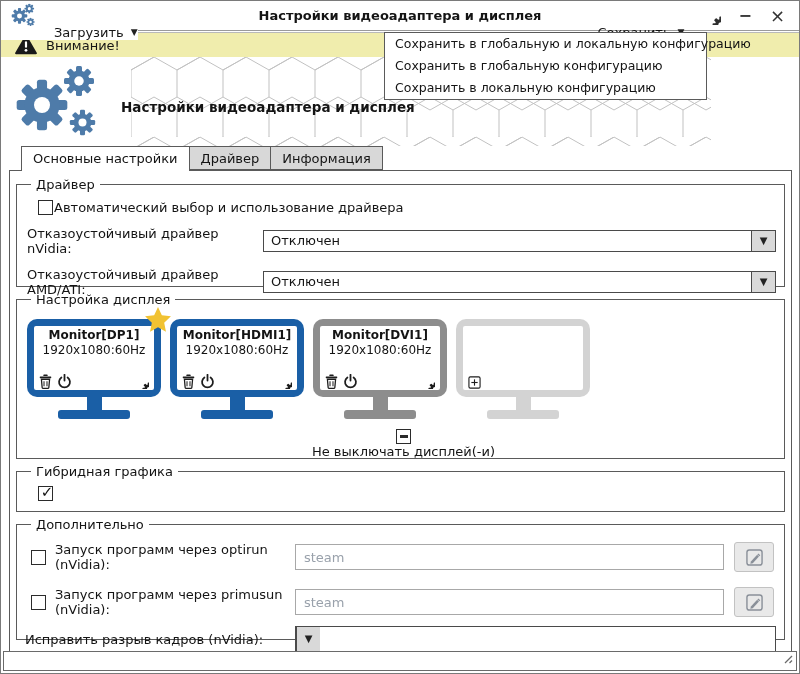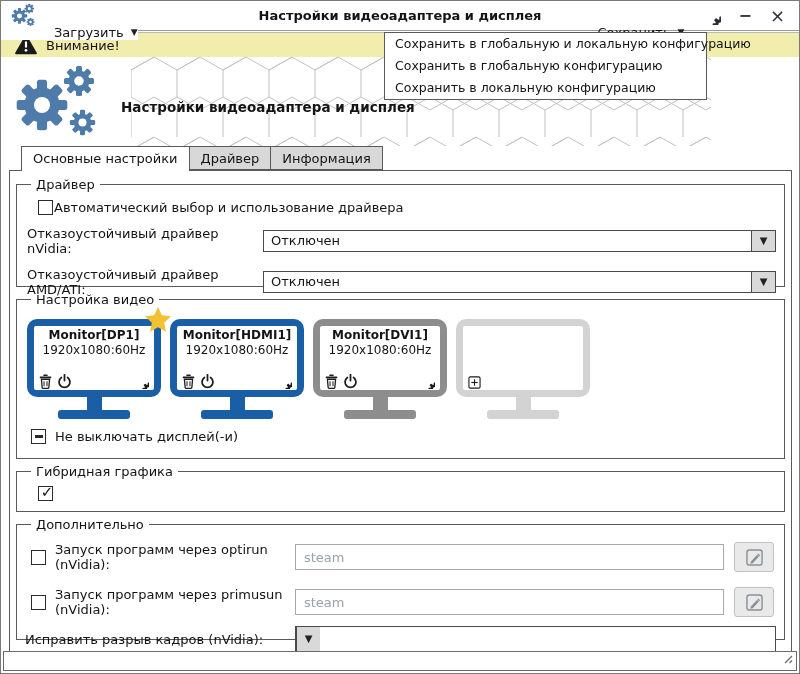--- a/index.html
+++ b/index.html
@@ -83,21 +83,21 @@
   .mon-mode{font-size:12px;text-align:center;white-space:nowrap;margin-top:1px;}
   .mon-icons{display:flex;align-items:center;gap:5px;margin-top:auto;color:#1d1d1d;}
   .mon-gear{margin-left:auto;display:flex;}
   .mon-neck{width:15px;height:13px;background:var(--fc);margin:0 auto;}
   .mon-base{width:72px;height:9px;background:var(--fc);border-radius:3px;margin:0 auto;}
   .mon-primary,.mon-active{--fc:#1a5fa6;}
   .mon-inactive{--fc:#8d8d8d;}
   .mon-empty{--fc:#d3d3d3;}
   .mon-star{position:absolute;top:-14px;right:-12px;z-index:3;}
   .mon-screen-empty{justify-content:flex-end;color:#3a3a3a;}
-  .keepon{margin:10px 0 0 6px;gap:9px;}
+  .keepon{margin:10px 0 0 6px;flex-direction:column;}
 
   
   .row-extra{margin-top:10px;}
   .txtinput{flex:1;height:26px;border:1px solid #a8a8a8;padding:0 8px;font-family:"DejaVu Sans",sans-serif;
             font-size:13px;color:#222;background:#fff;min-width:0;}
   .txtinput::placeholder{color:#99a1ab;opacity:1;}
   .editbtn{flex:none;width:40px;height:30px;margin-left:10px;margin-right:2px;background:#e9e9e9;
            border:1px solid #c2c2c2;border-radius:3px;display:flex;align-items:center;justify-content:center;
            color:#8a9099;cursor:default;}
 
@@ -252,21 +252,21 @@
         <div class="combo">
           <span class="combo-text">Отключен</span>
           <span class="combo-btn">
               <span class="arrow">▼</span>
             </span>
         </div>
       </div>
     </fieldset>
 
     <fieldset class="fs-screen">
-      <legend>Настройка видео</legend>
+      <legend>Настройка дисплея</legend>
       <div class="monitors">
 
         <div class="mon mon-primary">
           <span class="mon-star">
             <svg width="30" height="30" viewBox="0 0 32 32">
                 <use href="#star"></use>
               </svg>
           </span>
           <div class="mon-frame">
             <div class="mon-screen">

